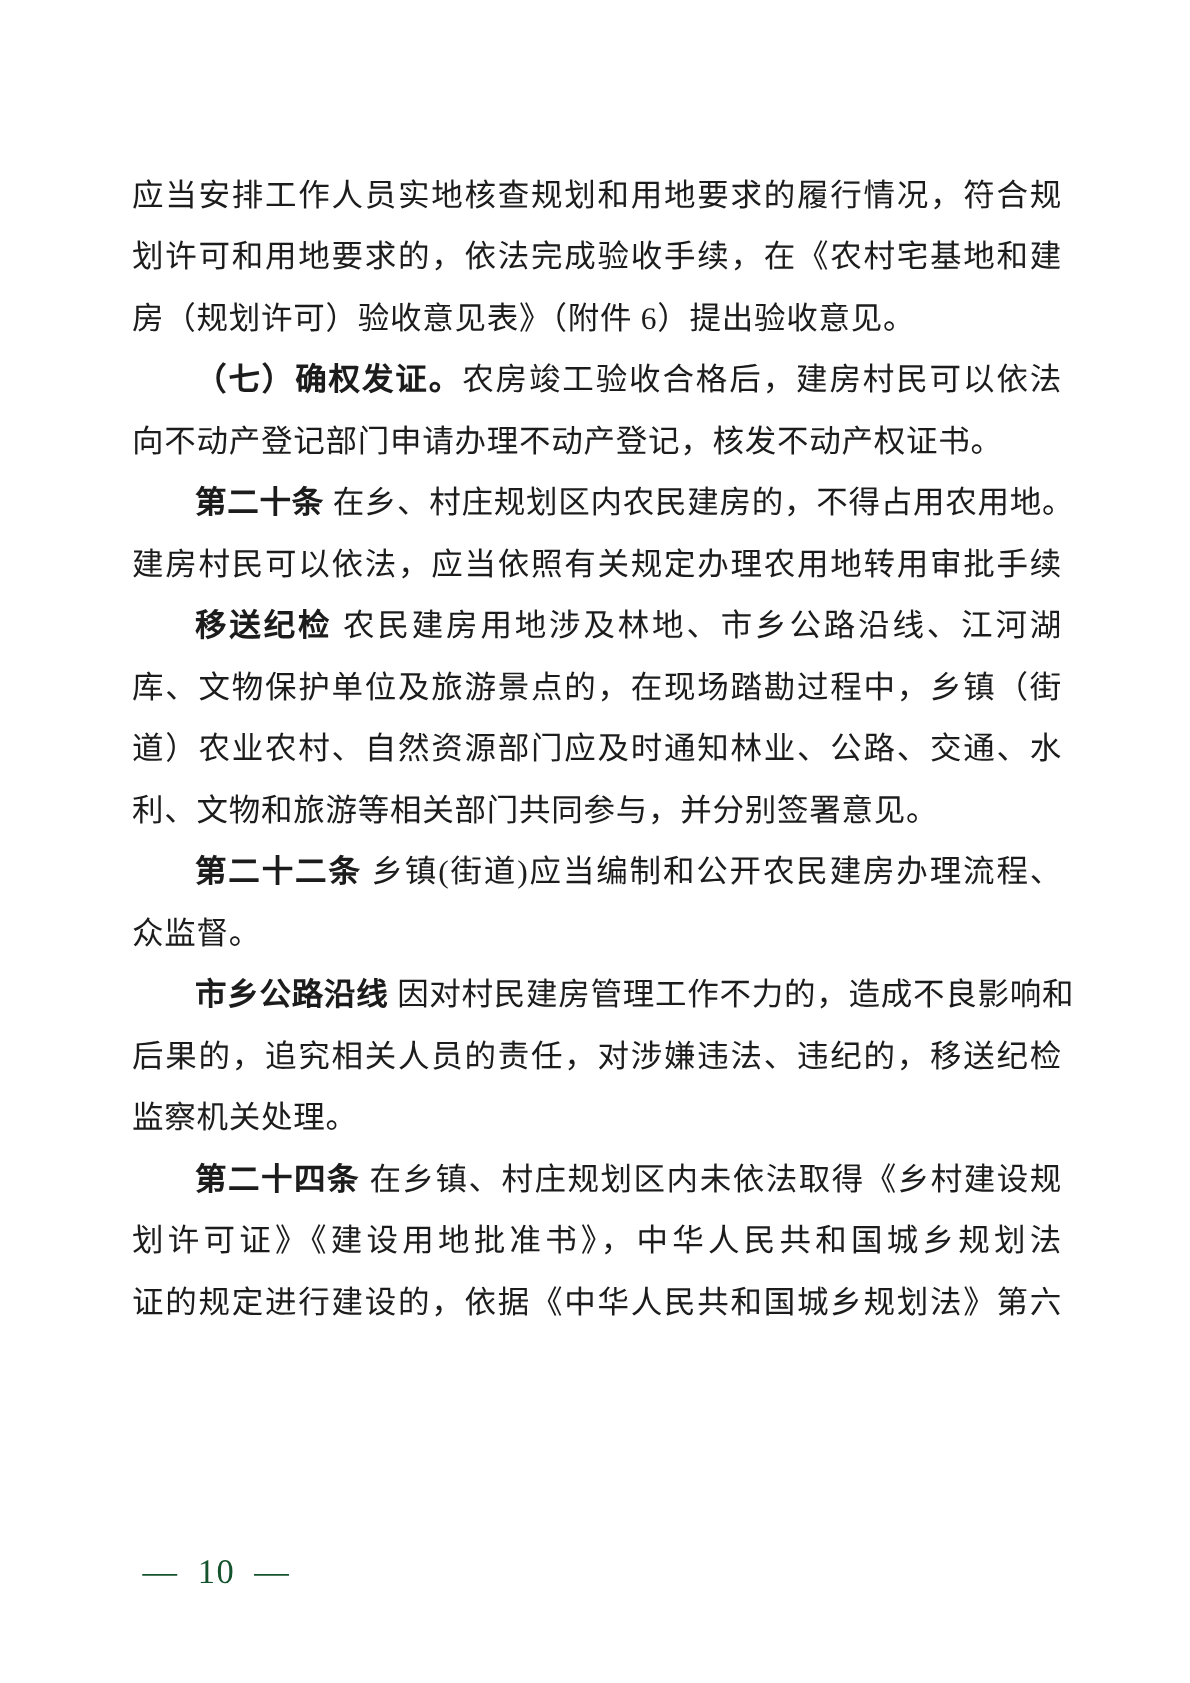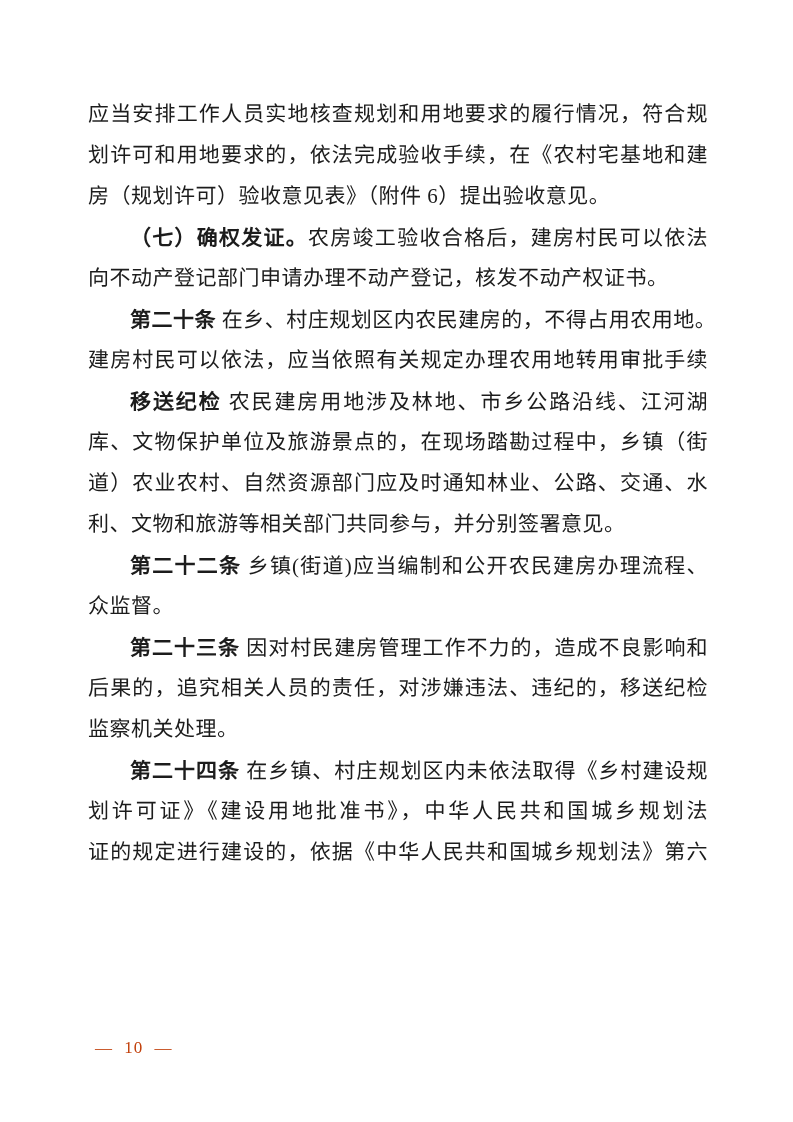--- a/index.html
+++ b/index.html
@@ -17,21 +17,21 @@
   }
   .page {
     position: absolute;
     left: 0; top: 0;
     width: 793px; height: 1122px;
     background: #ffffff;
   }
   .content {
     position: absolute;
     left: 88px;
-    top: 94px;
+    top: 110px;
     width: 620px;
   }
   .line {
     font-size: 21px;
     line-height: 41px;
     height: 41px;
     text-align: justify;
     text-align-last: justify;
     text-justify: inter-character;
     white-space: nowrap;
@@ -46,30 +46,30 @@
   .line.heading {
     text-align: center;
     text-align-last: center;
     font-family: "Liberation Sans", "DejaVu Sans", sans-serif;
     font-weight: bold;
     font-size: 22px;
     letter-spacing: 2px;
   }
   .run { font-weight: normal; }
   .run.b {
-    font-family: Liberation Sans, sans-serif;
+    font-family: Liberation Mono, monospace;
     font-weight: bold;
   }
   .footer {
     position: absolute;
     left: 95px;
     top: 1036px;
-    font-size: 17px;
+    font-size: 23px;
     line-height: 24px;
-    color: #c2410c;
+    color: #14532d;
     letter-spacing: 1px;
     word-spacing: 6px;
   }
 </style>
 </head>
 <body>
 
 <div class="page">
   <div class="content" id="doc-content">
       <div class="line"><span class="run">应当安排工作人员实地核查规划和用地要求的履行情况，符合规</span></div>
@@ -78,21 +78,21 @@
       <div class="line indent"><span class="run b">（七）确权发证。</span><span class="run">农房竣工验收合格后，建房村民可以依法</span></div>
       <div class="line last"><span class="run">向不动产登记部门申请办理不动产登记，核发不动产权证书。</span></div>
       <div class="line indent"><span class="run b">第二十条</span><span class="run"> 在乡、村庄规划区内农民建房的，不得占用农用地。</span></div>
       <div class="line"><span class="run">建房村民可以依法，应当依照有关规定办理农用地转用审批手续</span></div>
       <div class="line indent"><span class="run b">移送纪检</span><span class="run"> 农民建房用地涉及林地、市乡公路沿线、江河湖</span></div>
       <div class="line"><span class="run">库、文物保护单位及旅游景点的，在现场踏勘过程中，乡镇（街</span></div>
       <div class="line"><span class="run">道）农业农村、自然资源部门应及时通知林业、公路、交通、水</span></div>
       <div class="line last"><span class="run">利、文物和旅游等相关部门共同参与，并分别签署意见。</span></div>
       <div class="line indent"><span class="run b">第二十二条</span><span class="run"> 乡镇(街道)应当编制和公开农民建房办理流程、</span></div>
       <div class="line last"><span class="run">众监督。</span></div>
-      <div class="line indent"><span class="run b">第二十三条</span><span class="run"> 因对村民建房管理工作不力的，造成不良影响和</span></div>
+      <div class="line indent"><span class="run b">市乡公路沿线</span><span class="run"> 因对村民建房管理工作不力的，造成不良影响和</span></div>
       <div class="line"><span class="run">后果的，追究相关人员的责任，对涉嫌违法、违纪的，移送纪检</span></div>
       <div class="line last"><span class="run">监察机关处理。</span></div>
       <div class="line indent"><span class="run b">第二十四条</span><span class="run"> 在乡镇、村庄规划区内未依法取得《乡村建设规</span></div>
       <div class="line"><span class="run">划许可证》《建设用地批准书》，中华人民共和国城乡规划法</span></div>
       <div class="line"><span class="run">证的规定进行建设的，依据《中华人民共和国城乡规划法》第六</span></div>
     </div>
   <div class="footer">— 10 —</div>
 </div>
 
 </body></html>

